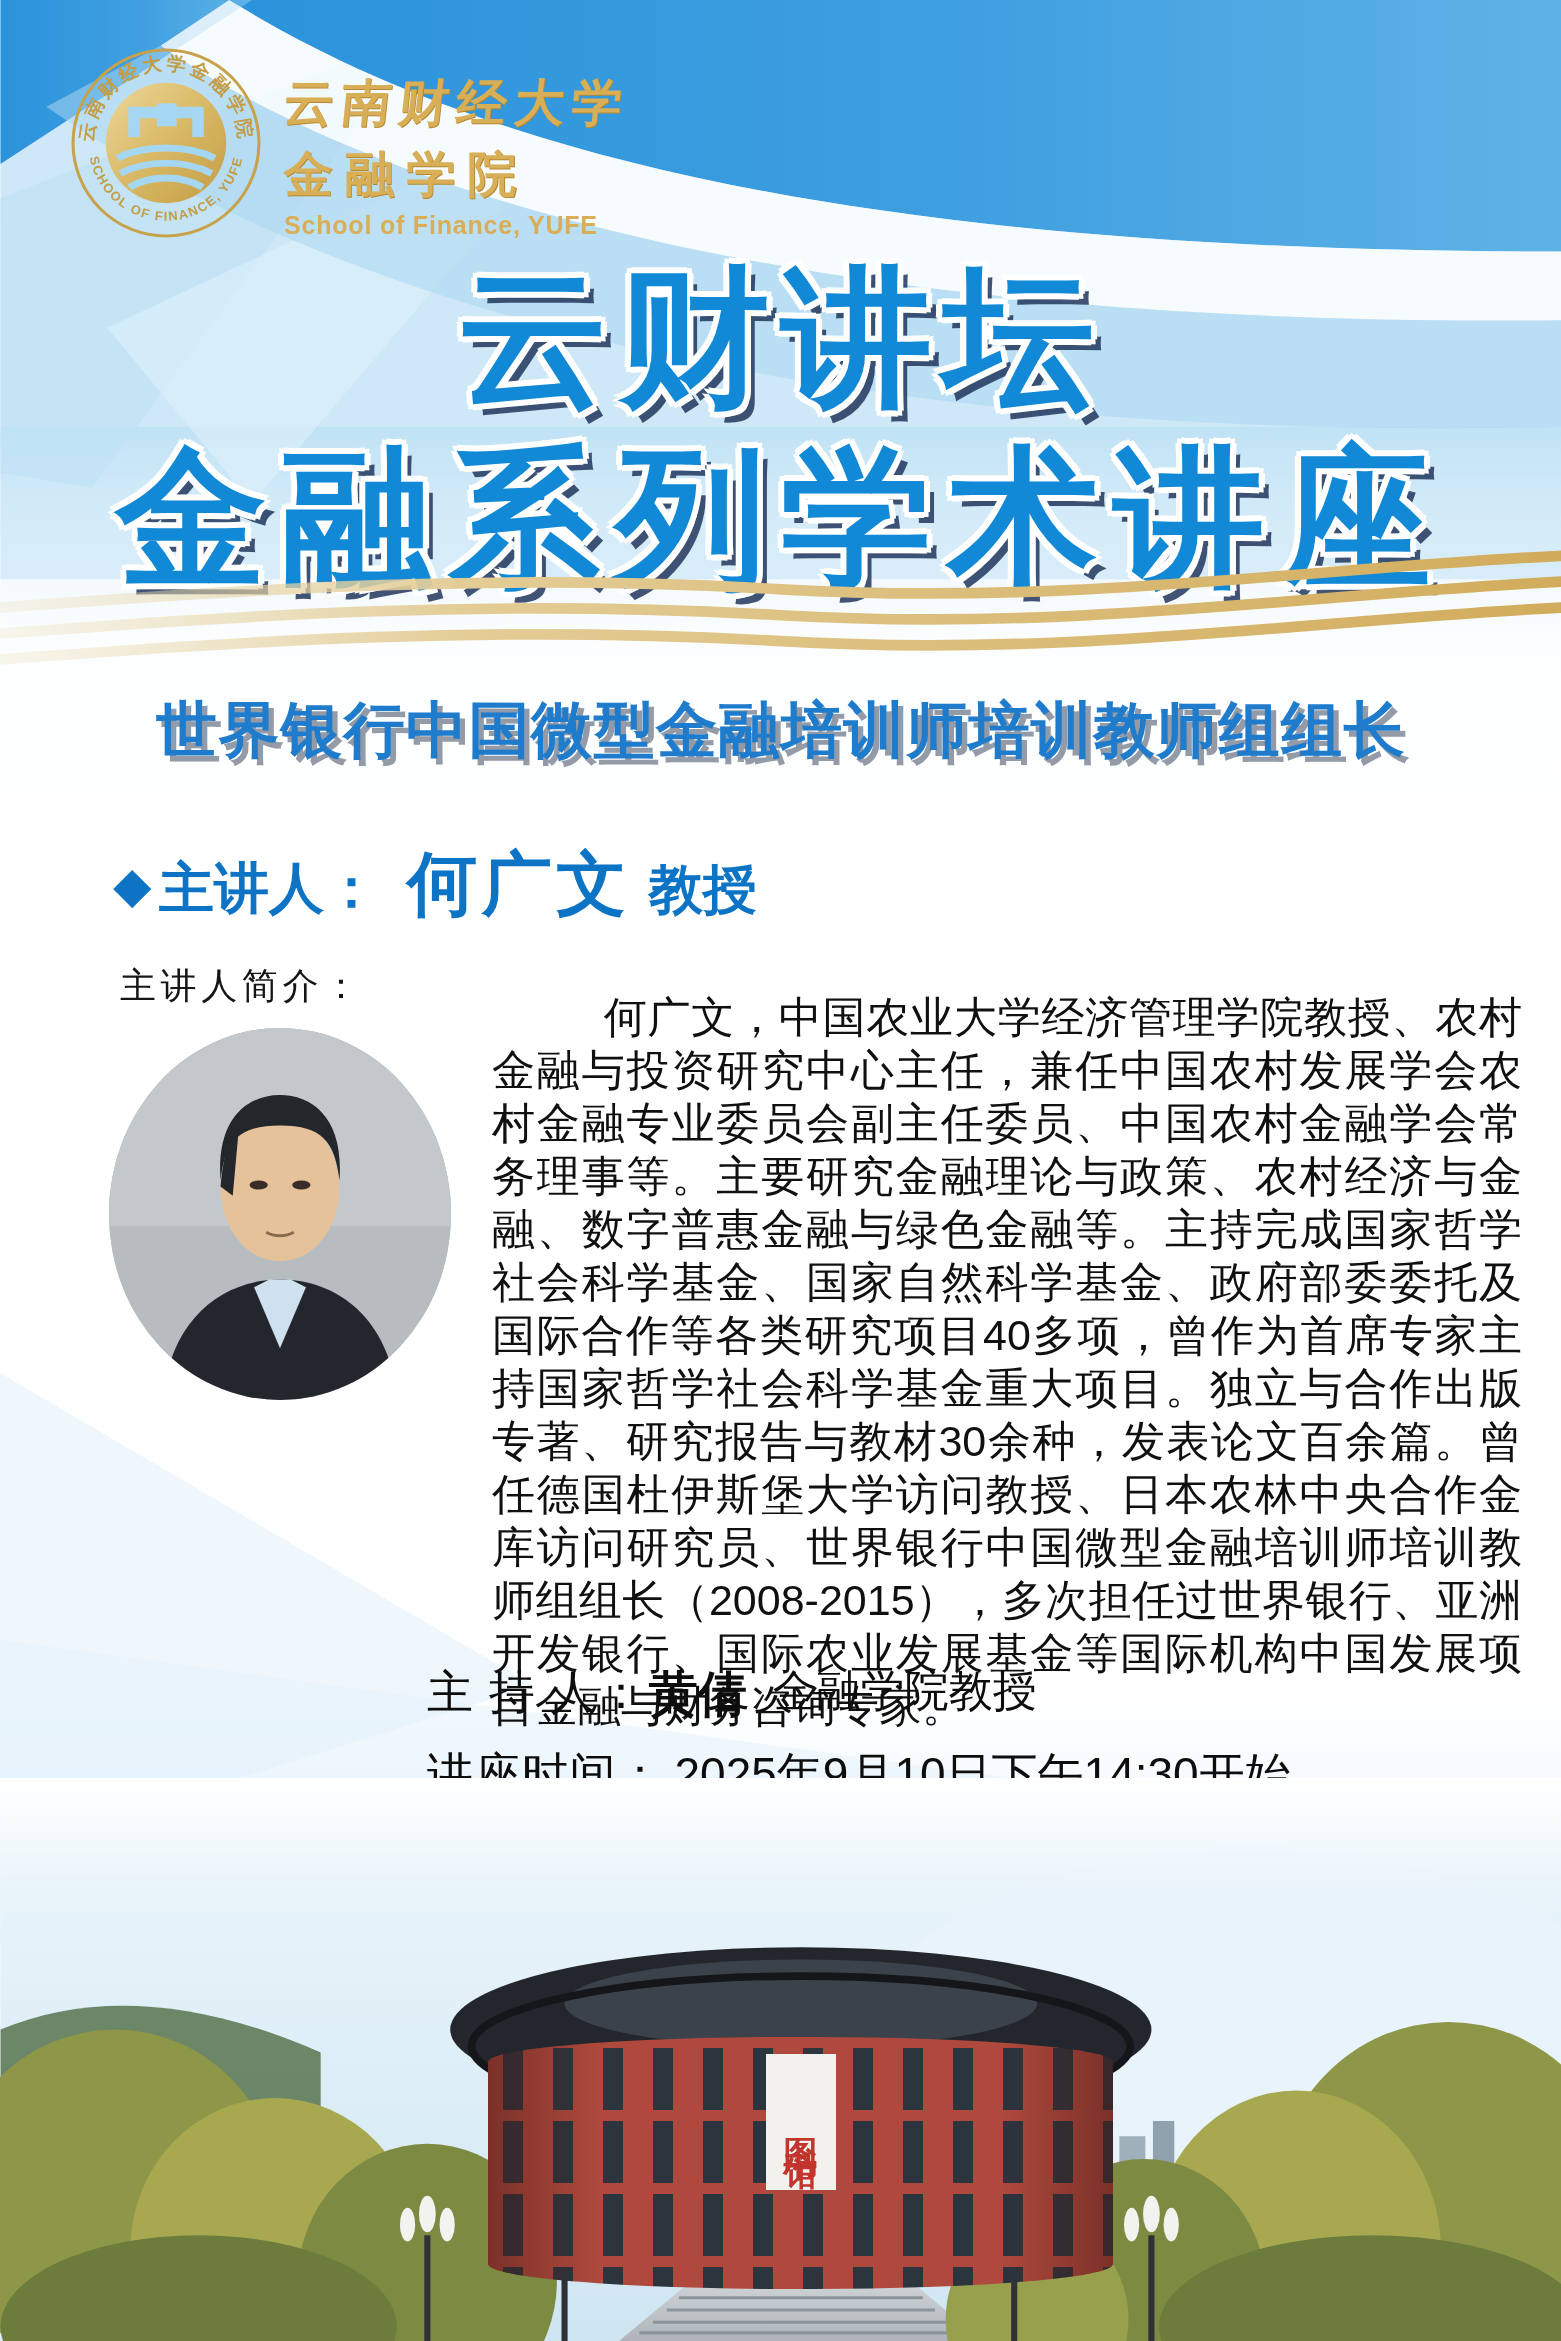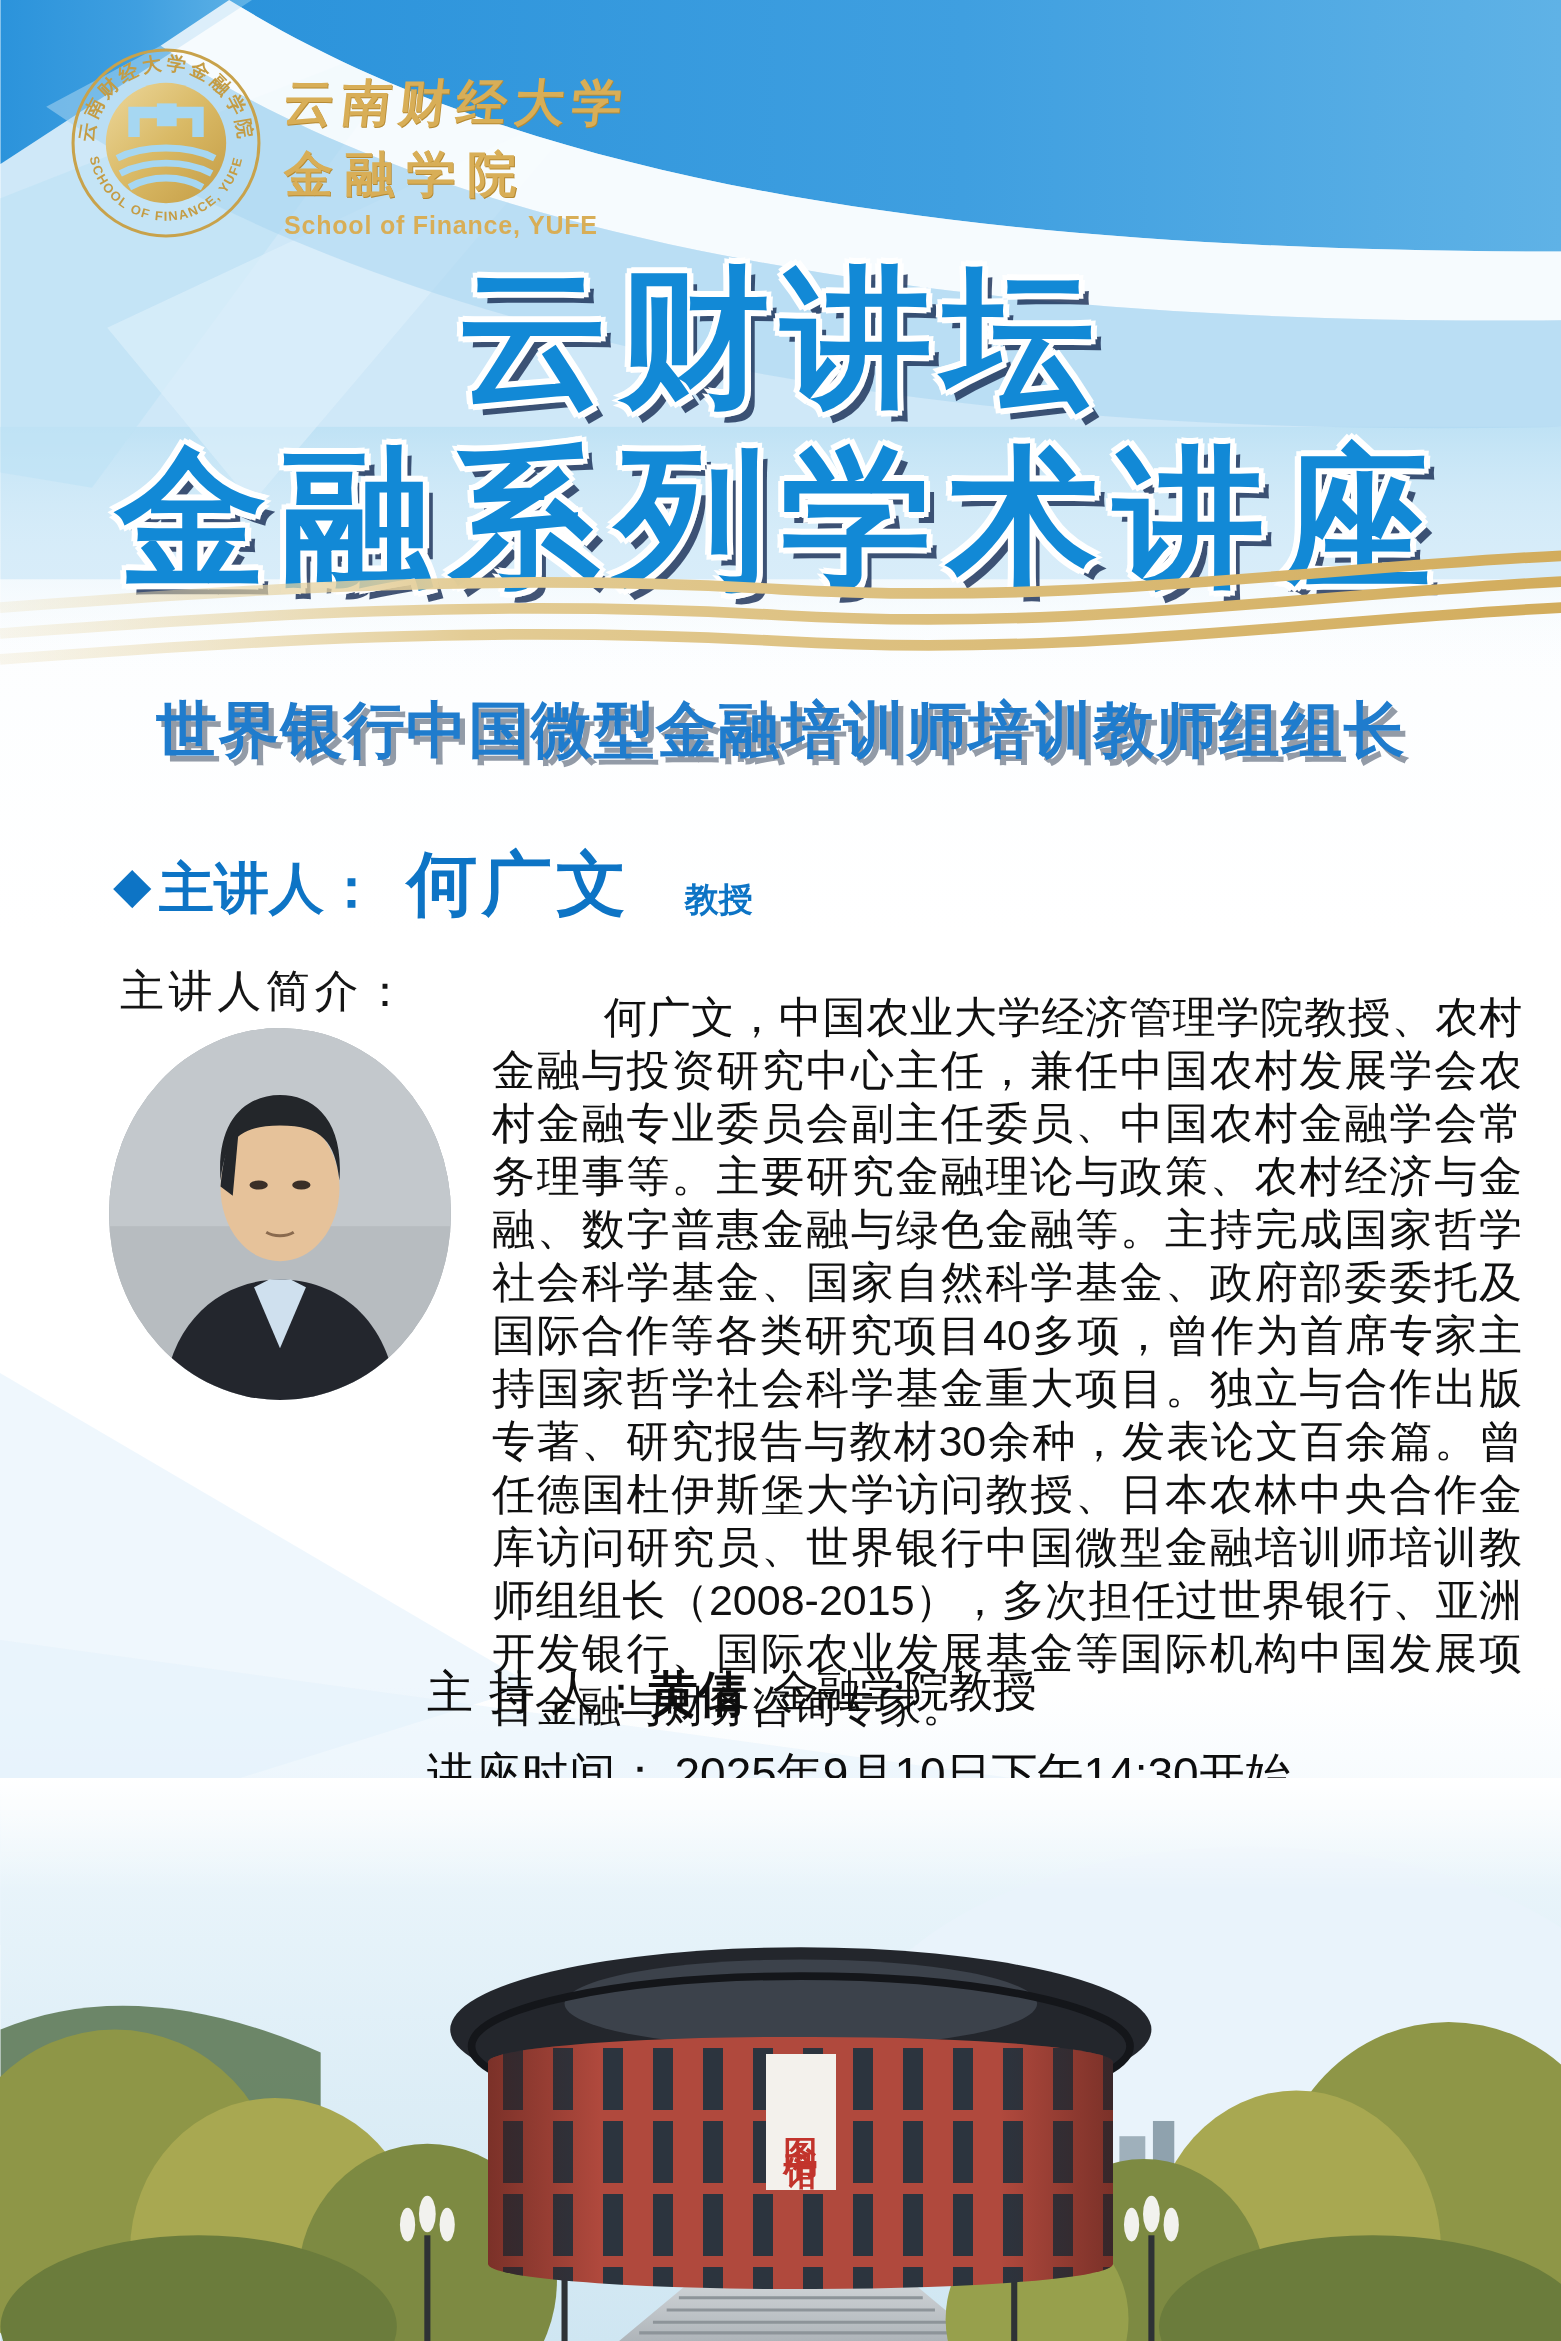--- a/index.html
+++ b/index.html
@@ -31,23 +31,23 @@
 
   
   .topic{left:0;top:690px;width:1562px;text-align:center;font-size:61px;font-weight:900;
          color:#1f7ccd;letter-spacing:1.5px;text-shadow:5.3px 6.1px 0 rgba(58,72,94,0.55);}
 
   
   .speaker-row{left:113px;top:853px;display:flex;align-items:flex-end;color:#0d74c5;}
   .spk-bullet{font-size:50px;line-height:1;padding-bottom:6.1px;}
   .spk-label{font-size:55px;font-weight:900;line-height:1;margin-left:7.6px;}
   .spk-name{font-size:70px;font-weight:900;line-height:.9;margin-left:28px;letter-spacing:4.6px;font-family:Liberation Serif, serif;}
-  .spk-degree{font-size:34px;font-weight:900;line-height:1;margin-left:54px;}
-
-  .intro-label{left:120px;top:962px;font-size:44px;color:#151515;letter-spacing:4.6px;}
+  .spk-degree{font-size:54px;font-weight:900;line-height:1;margin-left:18px;}
+
+  .intro-label{left:120px;top:962px;font-size:36px;color:#151515;letter-spacing:4.6px;}
 
   
   .portrait-wrap{left:109px;top:1028px;width:342px;height:372px;border-radius:50%;
                  overflow:hidden;background:linear-gradient(180deg,#c7cbcf,#9aa0a5);}
   .portrait-svg{width:100%;height:100%;display:block;}
 
   
   .bio{left:492px;top:991px;width:1030px;font-size:43px;line-height:53px;color:#101010;
        text-align:justify;text-indent:2.6em;letter-spacing:0;}
 

